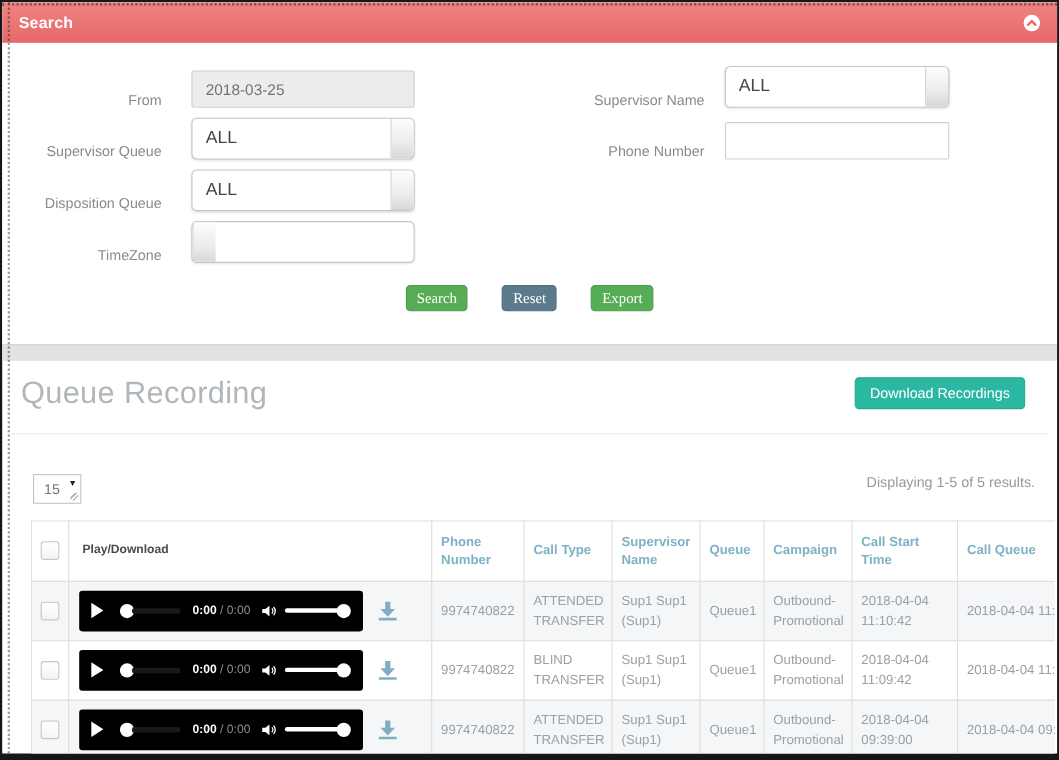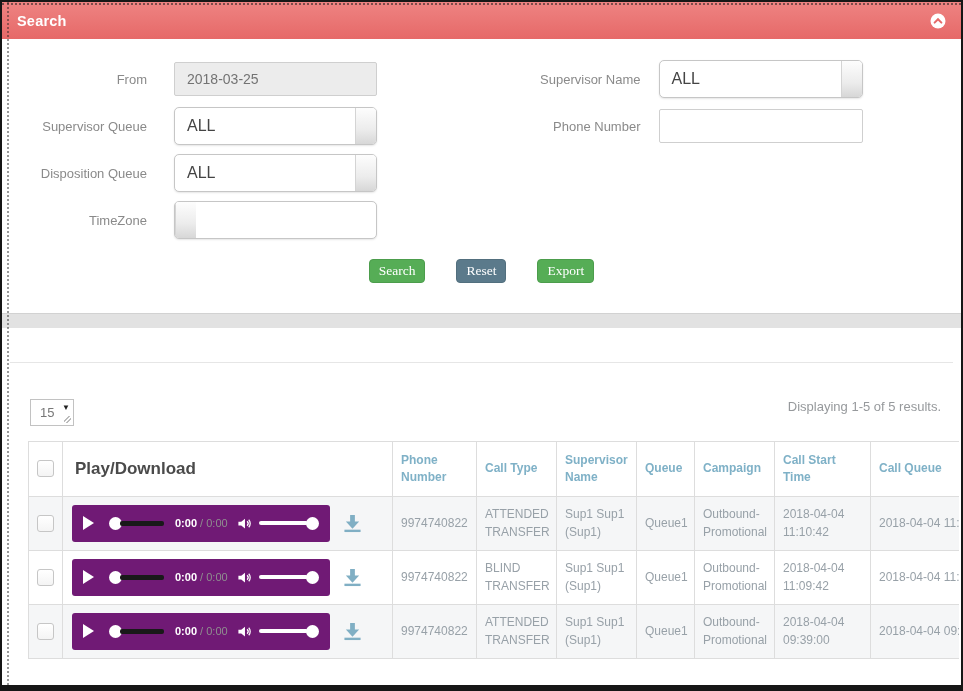--- a/index.html
+++ b/index.html
@@ -18,21 +18,21 @@
 
   
   .hdr{ height:37px; background:linear-gradient(180deg,#ee8382,#e66968);
     display:flex; align-items:center; padding:0 15px; }
   .hdr-title{ color:#fff; font-size:14.5px; font-weight:700; letter-spacing:.2px; }
   .collapse-btn{ margin-left:auto; width:16px; height:16px; cursor:pointer; display:flex; }
 
   .sbody{ padding:21px 0 8px; background:#fff; }
   .fgrid{ display:flex; }
   .fcol{ width:50%; }
-  .frow{ display:flex; align-items:center; height:38px; margin-bottom:9px; }
+  .frow{ display:flex; align-items:flex-end; height:38px; margin-bottom:9px; }
   .flabel{ color:#8a8a8a; font-size:13px; text-align:right; }
   .fcol-l .flabel{ width:145px; }
   .fcol-l .fctl{ margin-left:27px; width:203px; }
   .fcol-r .flabel{ width:159px; }
   .fcol-r .fctl{ margin-left:18px; width:204px; }
 
   .inp{ height:34px; border:1px solid #cfcfcf; border-radius:2px;
     font-size:14px; display:flex; align-items:center; padding:12px 12px; color:#6e6e6e; }
   .inp.disabled{ background:#ececec; color:#737373; }
   input.inp{ background:#fff; color:#555; outline:none; width:100%; font-family:inherit; }
@@ -68,31 +68,31 @@
     background:linear-gradient(135deg,#fff 30%,#bbb 30%, #bbb 45%, #fff 45%, #fff 60%, #bbb 60%, #bbb 75%, #fff 75%); }
   .results{ margin-left:auto; font-size:13px; color:#96999c; }
 
   .table-wrap{ margin-left:26px; width:931px; overflow:hidden; }
   table{ border-collapse:collapse; table-layout:fixed; width:976px; }
   col.c-cb{width:34px} col.c-play{width:330px} col.c-phone{width:84px}
   col.c-type{width:80px} col.c-sup{width:80px} col.c-q{width:58px}
   col.c-camp{width:80px} col.c-start{width:96px} col.c-qt{width:134px}
   th,td{ border:1px solid #ddd; font-size:12px; vertical-align:middle; }
   thead th{ color:#7fb1c7; font-weight:700; text-align:left; padding:10px 8px; line-height:1.4; background:#fff; }
-  thead th.dark{ color:#4a4a4a; font-size:17px; padding-left:12px; }
+  thead th.dark{ color:#4a4a4a; font-size:11px; padding-left:12px; }
   thead th.cb, td.cb{ text-align:center; padding:8px 0; }
   tbody td{ color:#98a1a8; padding:8px; line-height:1.5; }
   tbody tr:nth-child(odd){ background:#f5f6f7; }
   tbody tr:nth-child(even){ background:#fff; }
 
   .cbx{ display:inline-block; width:17px; height:17px; border:1px solid #c6c6c6;
     border-radius:3px; background:linear-gradient(#fff,#f4f4f4); cursor:pointer; vertical-align:middle; }
 
   .play-cell{ display:flex; align-items:center; padding-left:1px; }
-  .player{ width:258px; height:37px; background:#701a75; border-radius:3px;
+  .player{ width:258px; height:37px; background:#000000; border-radius:3px;
     display:flex; align-items:center; padding:0 11px; }
   .p-play{ width:0; height:0; border-left:11px solid #fff;
     border-top:7px solid transparent; border-bottom:7px solid transparent; cursor:pointer; }
   .p-seek{ display:flex; align-items:center; margin-left:15px; cursor:pointer; }
   .p-knob{ width:13px; height:13px; border-radius:50%; background:#fff; }
   .p-strack{ width:44px; height:5px; background:#191919; border-radius:2px; margin-left:-2px; }
   .p-time{ margin-left:11px; font-size:11px; font-weight:700; color:#fff; white-space:nowrap; }
   .p-time .sep,.p-time .dur{ color:#8f8f8f; font-weight:400; }
   .p-spk{ margin-left:9px; display:flex; cursor:pointer; }
   .p-vol{ display:flex; align-items:center; margin-left:7px; flex:1; cursor:pointer; }
@@ -162,20 +162,24 @@
     <div class="actions">
       <button class="btn green">Search</button>
       <button class="btn slate">Reset</button>
       <button class="btn green">Export</button>
     </div>
   </div>
 
   <div class="band"></div>
 
   <div class="rec">
+    <div class="rec-head">
+      <h2 class="rec-title">Queue Recording</h2>
+      <button class="btn-teal">Download Recordings</button>
+    </div>
     <hr>
 
     <div class="list-controls">
       <div class="page-size">
         <span>15</span>
         <span class="caret">▼</span>
         <span class="grip"></span>
       </div>
       <span class="results">Displaying 1-5 of 5 results.</span>
     </div>

